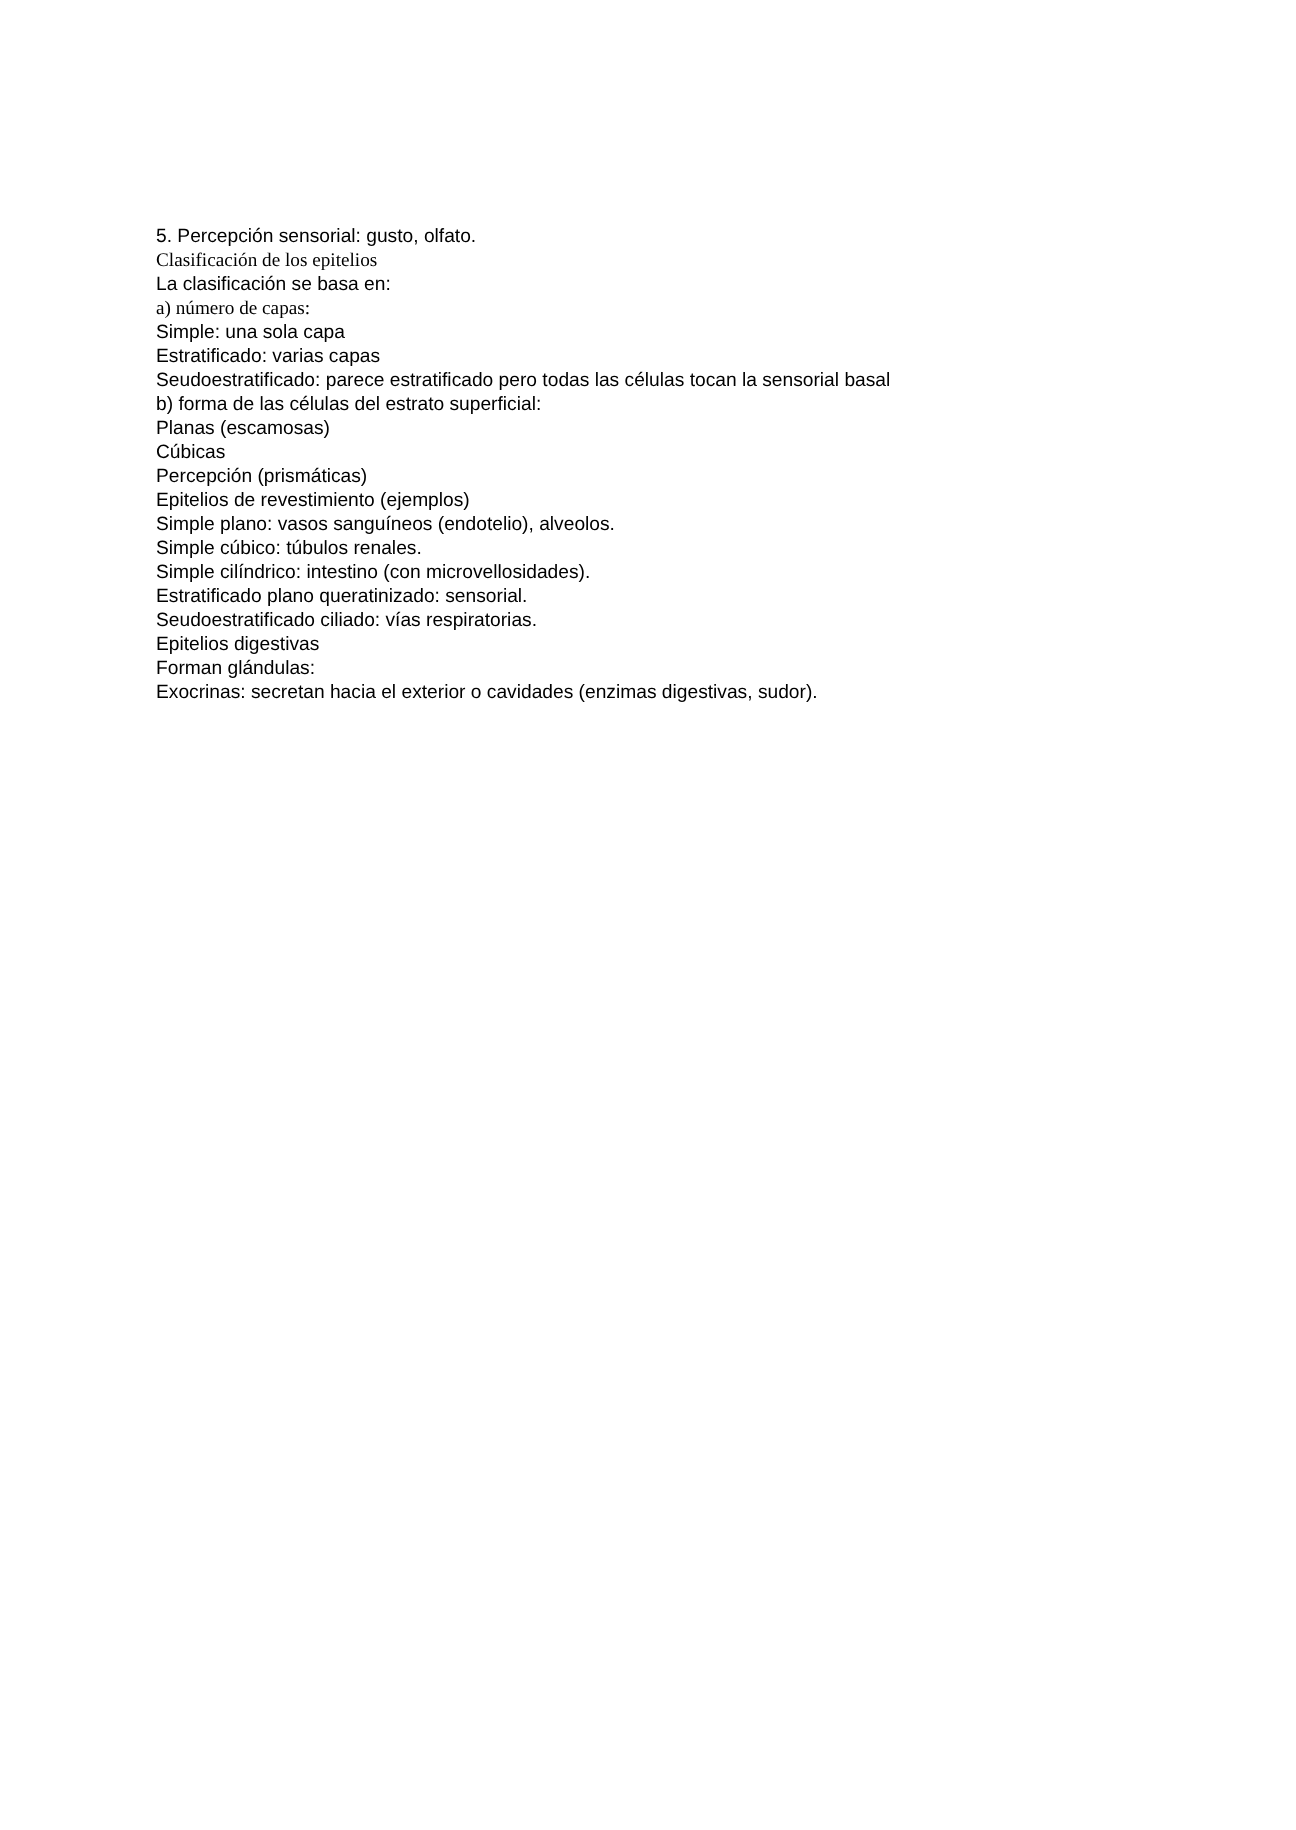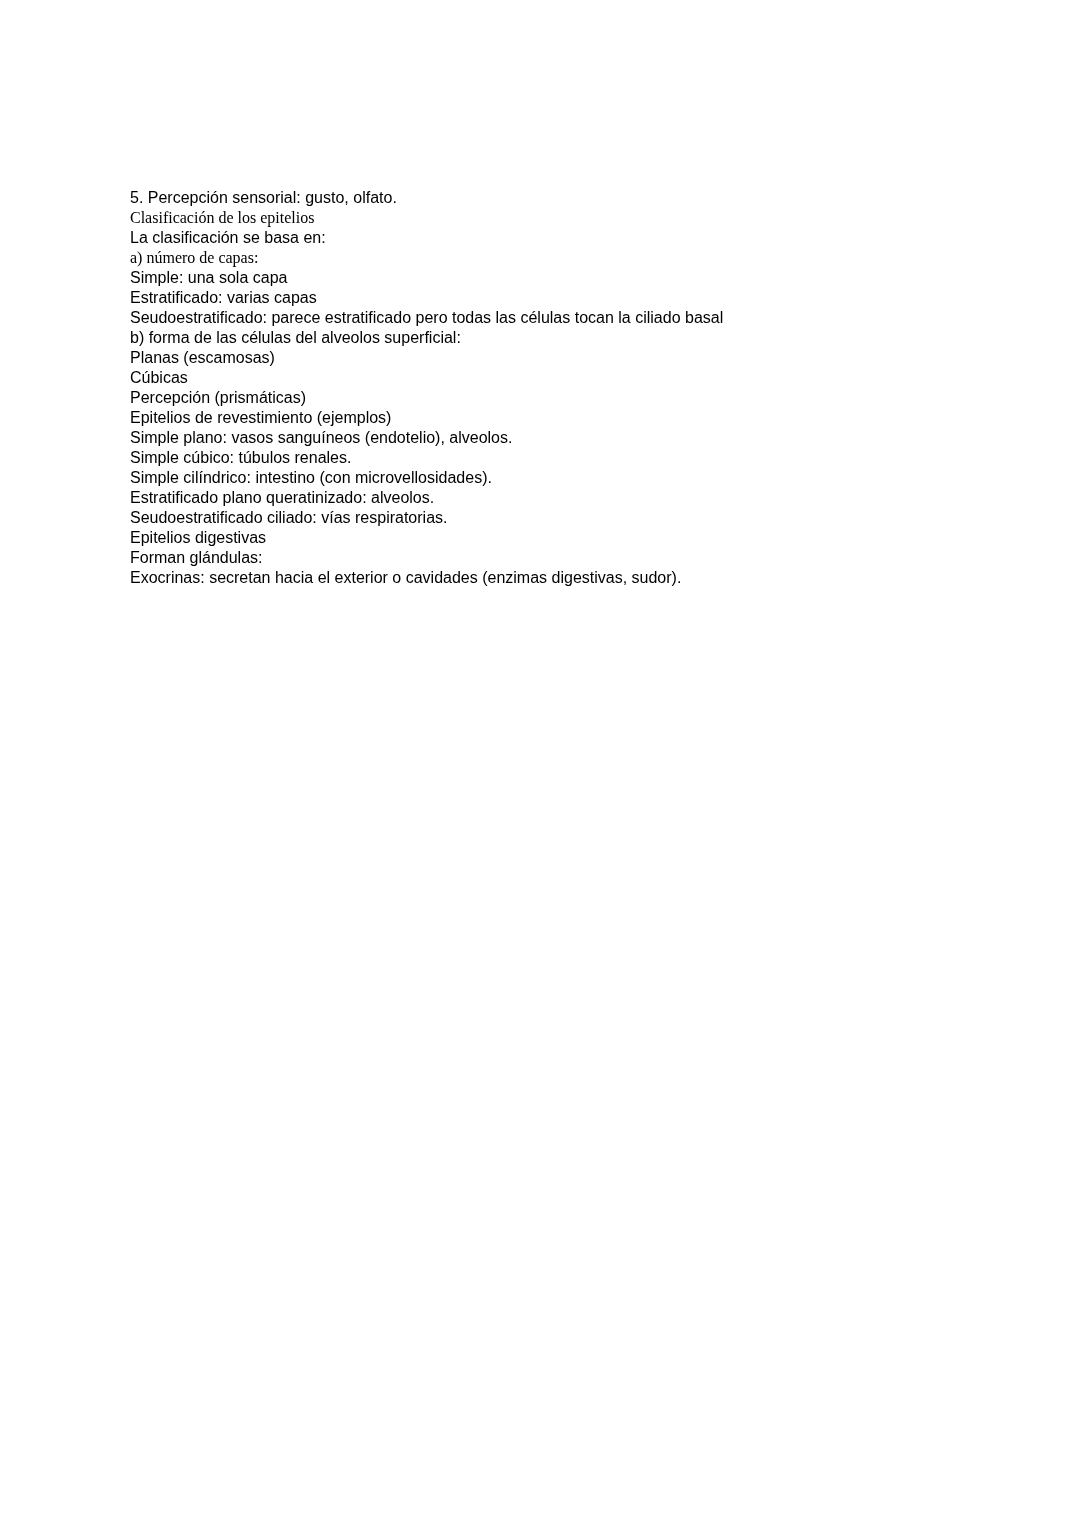--- a/index.html
+++ b/index.html
@@ -40,33 +40,33 @@
 <div class="page">
   <p>5. Percepción sensorial: gusto, olfato.</p>
 
   <p class="g-xl">Clasificación de los epitelios</p>
 
   <p class="g-n">La clasificación se basa en:</p>
   <p class="g-t">a) número de capas:</p>
 
   <p class="g-n">Simple: una sola capa</p>
   <p class="g-n">Estratificado: varias capas</p>
-  <p class="g-n">Seudoestratificado: parece estratificado pero todas las células tocan la ciliado basal</p>
+  <p class="g-n">Seudoestratificado: parece estratificado pero todas las células tocan la sensorial basal</p>
 
-  <p class="g-l">b) forma de las células del alveolos superficial:</p>
+  <p class="g-l">b) forma de las células del estrato superficial:</p>
 
   <p class="g-n">Planas (escamosas)</p>
   <p class="g-n">Cúbicas</p>
   <p class="g-n">Percepción (prismáticas)</p>
 
   <p class="g-l">Epitelios de revestimiento (ejemplos)</p>
 
   <p class="g-n">Simple plano: vasos sanguíneos (endotelio), alveolos.</p>
   <p class="g-n">Simple cúbico: túbulos renales.</p>
   <p class="g-n">Simple cilíndrico: intestino (con microvellosidades).</p>
-  <p class="g-n">Estratificado plano queratinizado: alveolos.</p>
+  <p class="g-n">Estratificado plano queratinizado: sensorial.</p>
   <p class="g-n">Seudoestratificado ciliado: vías respiratorias.</p>
 
   <p class="g-l">Epitelios digestivas</p>
 
   <p class="g-n">Forman glándulas:</p>
   <p class="g-n">Exocrinas: secretan hacia el exterior o cavidades (enzimas digestivas, sudor).</p>
 </div>
 
 </body></html>

